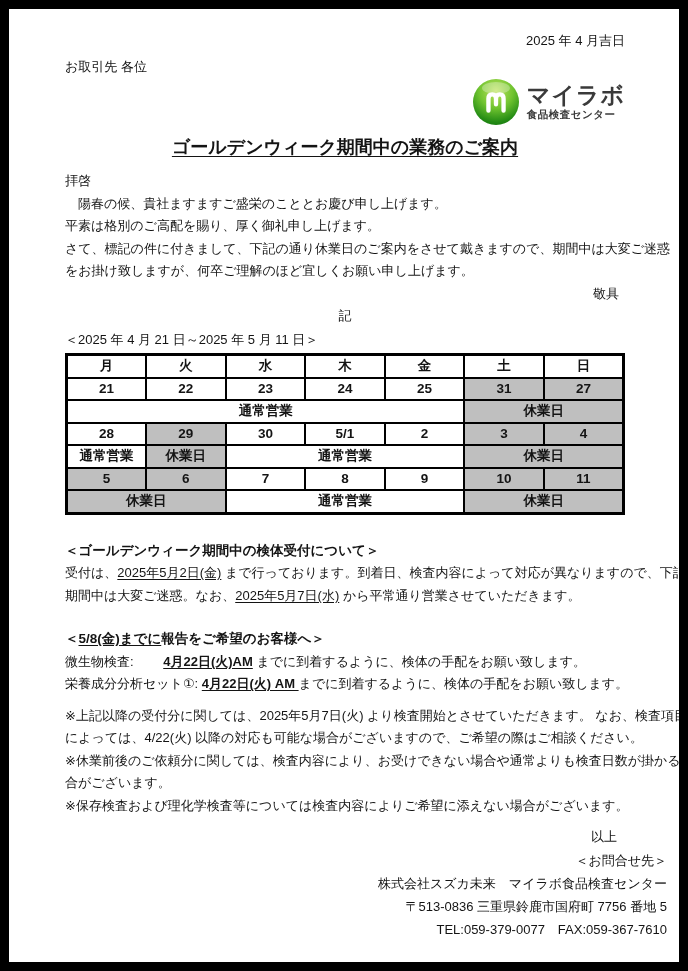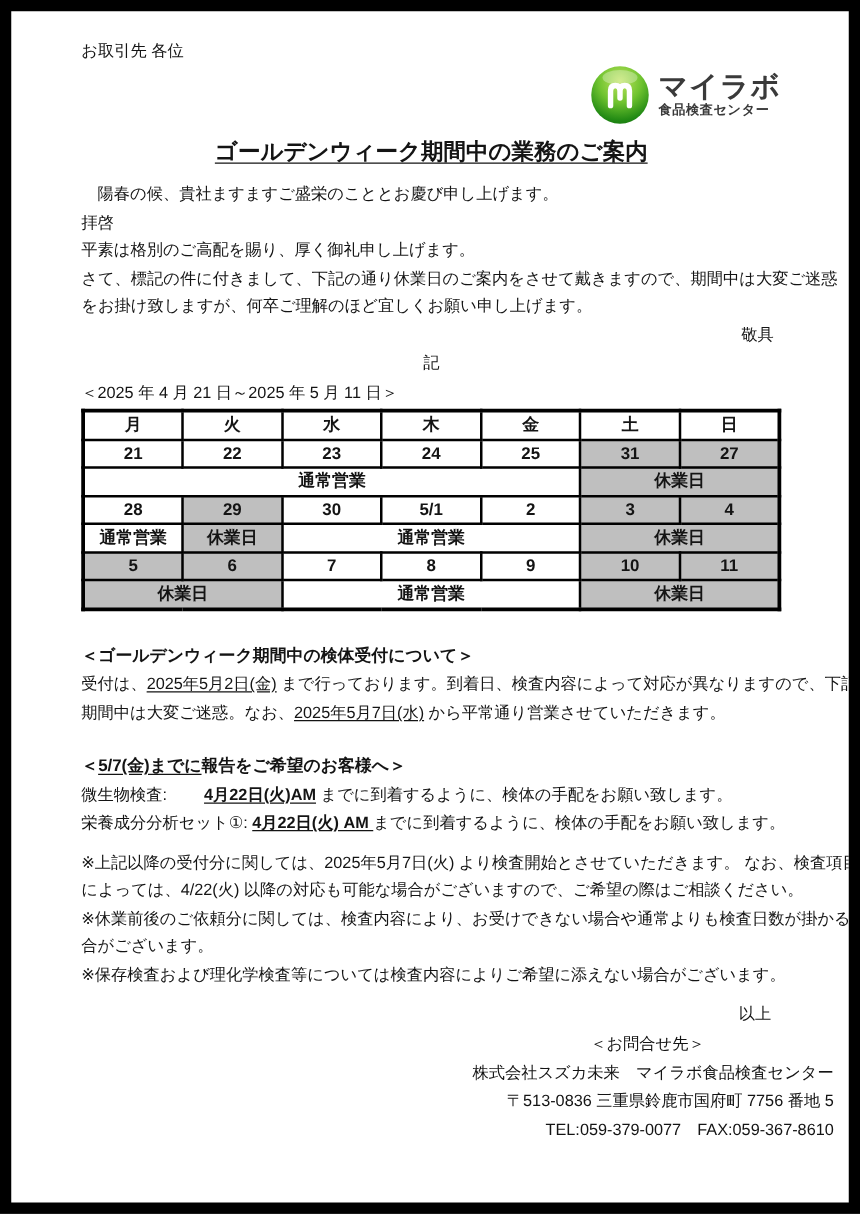--- a/index.html
+++ b/index.html
@@ -38,51 +38,52 @@
     border:2px solid #000;text-align:center;vertical-align:middle;
     font-weight:bold;font-size:13.5px;height:20.5px;padding:0;
   }
   table.sched td.gray{background:var(--gray,#bfbfbf);}
   .sec-heading{font-weight:bold;font-size:13.5px;line-height:22.5px;white-space:nowrap;}
   .mt-sec1{margin-top:25px;}
   .mt-sec2{margin-top:21px;}
   .notes{margin-top:9px;}
   .ijou{text-align:right;padding-right:8px;margin-top:9px;line-height:22.5px;}
   .closing-block{width:298px;margin-left:auto;margin-right:-42px;line-height:23px;}
-  .closing-block .head{text-align:center;white-space:nowrap;}
+  .closing-block .head{text-align:right;white-space:nowrap;}
   .closing-block .r{text-align:right;white-space:nowrap;}
 </style>
 </head>
 <body>
 
 <div class="frame">
   <div class="page">
 
+    <div class="date-line">2025 年 4 月吉日</div>
     <div class="addressee">お取引先 各位</div>
 
     <div class="logo-row">
       <div class="logo">
         <div class="logo-circle">
           <svg width="34" height="34" viewBox="0 0 36 36">
             <path d="M10 27 L10 14.5 Q10 10 14 10 Q18 10 18 14.5 L18 20.5 M18 20.5 L18 14.5 Q18 10 22 10 Q26 10 26 14.5 L26 27" fill="none" stroke="#ffffff" stroke-width="4.6" stroke-linecap="round" stroke-linejoin="round"></path>
           </svg>
         </div>
         <div class="logo-text">
           <div class="logo-brand">マイラボ</div>
           <div class="logo-sub">食品検査センター</div>
         </div>
       </div>
     </div>
 
     <div class="doc-title">
       <span class="tspan">ゴールデンウィーク期間中の業務のご案内</span>
     </div>
 
+    <div class="line">拝啓</div>
     <div class="line">　陽春の候、貴社ますますご盛栄のこととお慶び申し上げます。</div>
-    <div class="line">拝啓</div>
     <div class="line">平素は格別のご高配を賜り、厚く御礼申し上げます。</div>
     <div class="line">さて、標記の件に付きまして、下記の通り休業日のご案内をさせて戴きますので、期間中は大変ご迷惑</div>
     <div class="line">をお掛け致しますが、何卒ご理解のほど宜しくお願い申し上げます。</div>
     <div class="line keigu">敬具</div>
     <div class="line ki">記</div>
 
     <div class="period">＜2025 年 4 月 21 日～2025 年 5 月 11 日＞</div>
 
     <table class="sched">
       <tbody>
@@ -137,35 +138,35 @@
             <td colspan="3">通常営業</td>
             <td colspan="2" class="gray">休業日</td>
           </tr>
         </tbody>
     </table>
 
     <div class="sec-heading mt-sec1">＜ゴールデンウィーク期間中の検体受付について＞</div>
     <div class="line"><span>受付は、</span><span class="u">2025年5月2日(金)</span><span> まで行っております。到着日、検査内容によって対応が異なりますので、下記案</span></div>
     <div class="line"><span>期間中は大変ご迷惑。なお、</span><span class="u">2025年5月7日(水)</span><span> から平常通り営業させていただきます。</span></div>
 
-    <div class="sec-heading mt-sec2"><span>＜</span><span class="u">5/7(金)までに</span><span>報告をご希望のお客様へ＞</span></div>
+    <div class="sec-heading mt-sec2"><span>＜</span><span class="u">5/8(金)までに</span><span>報告をご希望のお客様へ＞</span></div>
     <div class="line"><span>微生物検査:　　 </span><span class="u b">4月22日(火)AM</span><span> までに到着するように、検体の手配をお願い致します。</span></div>
     <div class="line"><span>栄養成分分析セット①: </span><span class="u b">4月22日(火) AM </span><span>までに到着するように、検体の手配をお願い致します。</span></div>
 
     <div class="notes">
       <div class="line">※上記以降の受付分に関しては、2025年5月7日(火) より検査開始とさせていただきます。 なお、検査項目</div>
       <div class="line">によっては、4/22(火) 以降の対応も可能な場合がございますので、ご希望の際はご相談ください。</div>
       <div class="line">※休業前後のご依頼分に関しては、検査内容により、お受けできない場合や通常よりも検査日数が掛かる場</div>
       <div class="line">合がございます。</div>
       <div class="line">※保存検査および理化学検査等については検査内容によりご希望に添えない場合がございます。</div>
     </div>
 
     <div class="ijou">以上</div>
 
     <div class="closing-block">
       <div class="head">＜お問合せ先＞</div>
       <div class="r">株式会社スズカ未来　マイラボ食品検査センター</div>
       <div class="r">〒513-0836 三重県鈴鹿市国府町 7756 番地 5</div>
-      <div class="r">TEL:059-379-0077　FAX:059-367-8610</div>
+      <div class="r">TEL:059-379-0077　FAX:059-367-7610</div>
     </div>
 
   </div>
 </div>
 
 </body></html>

